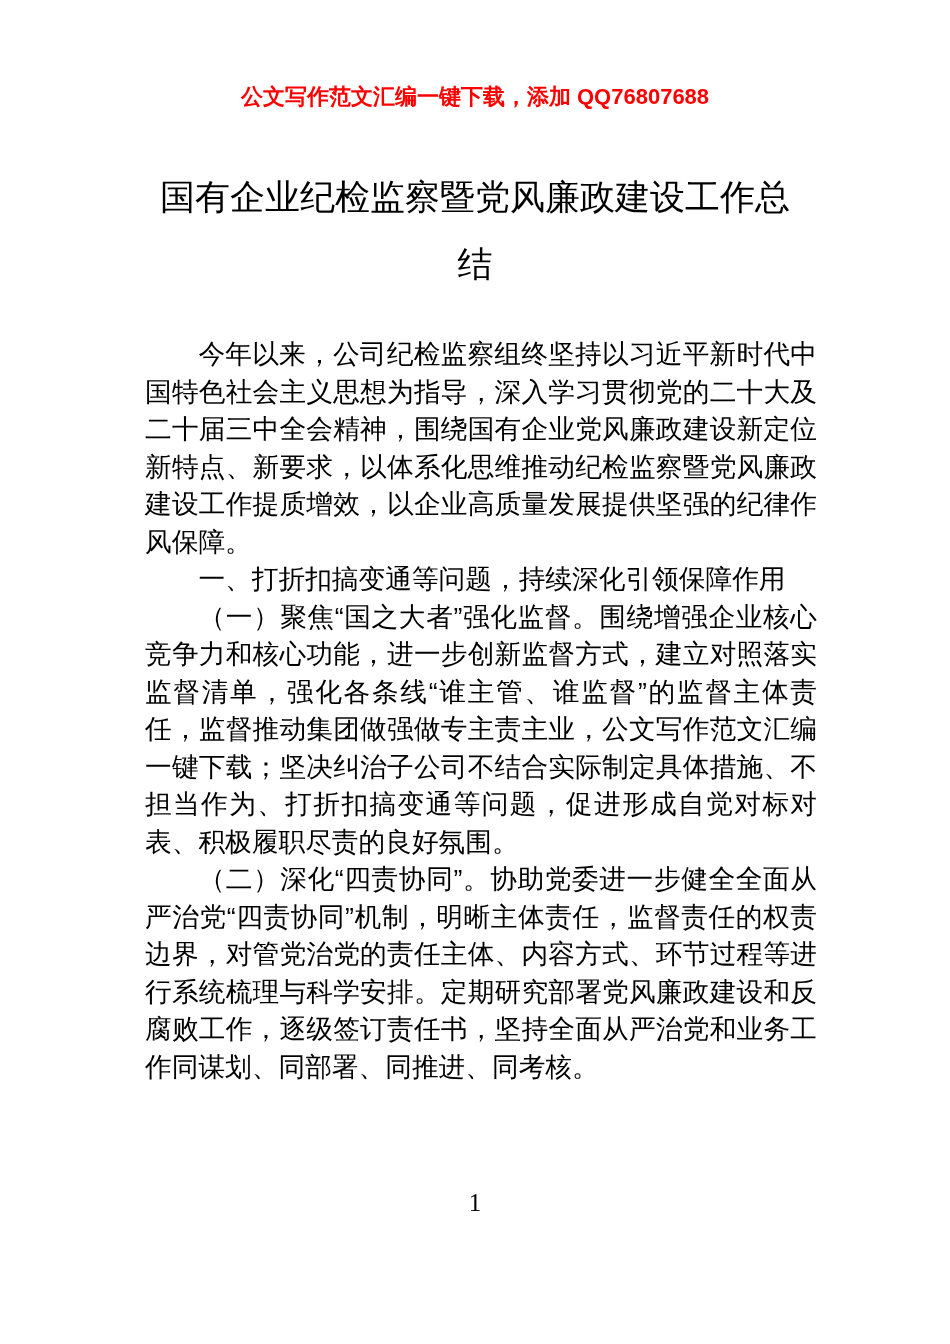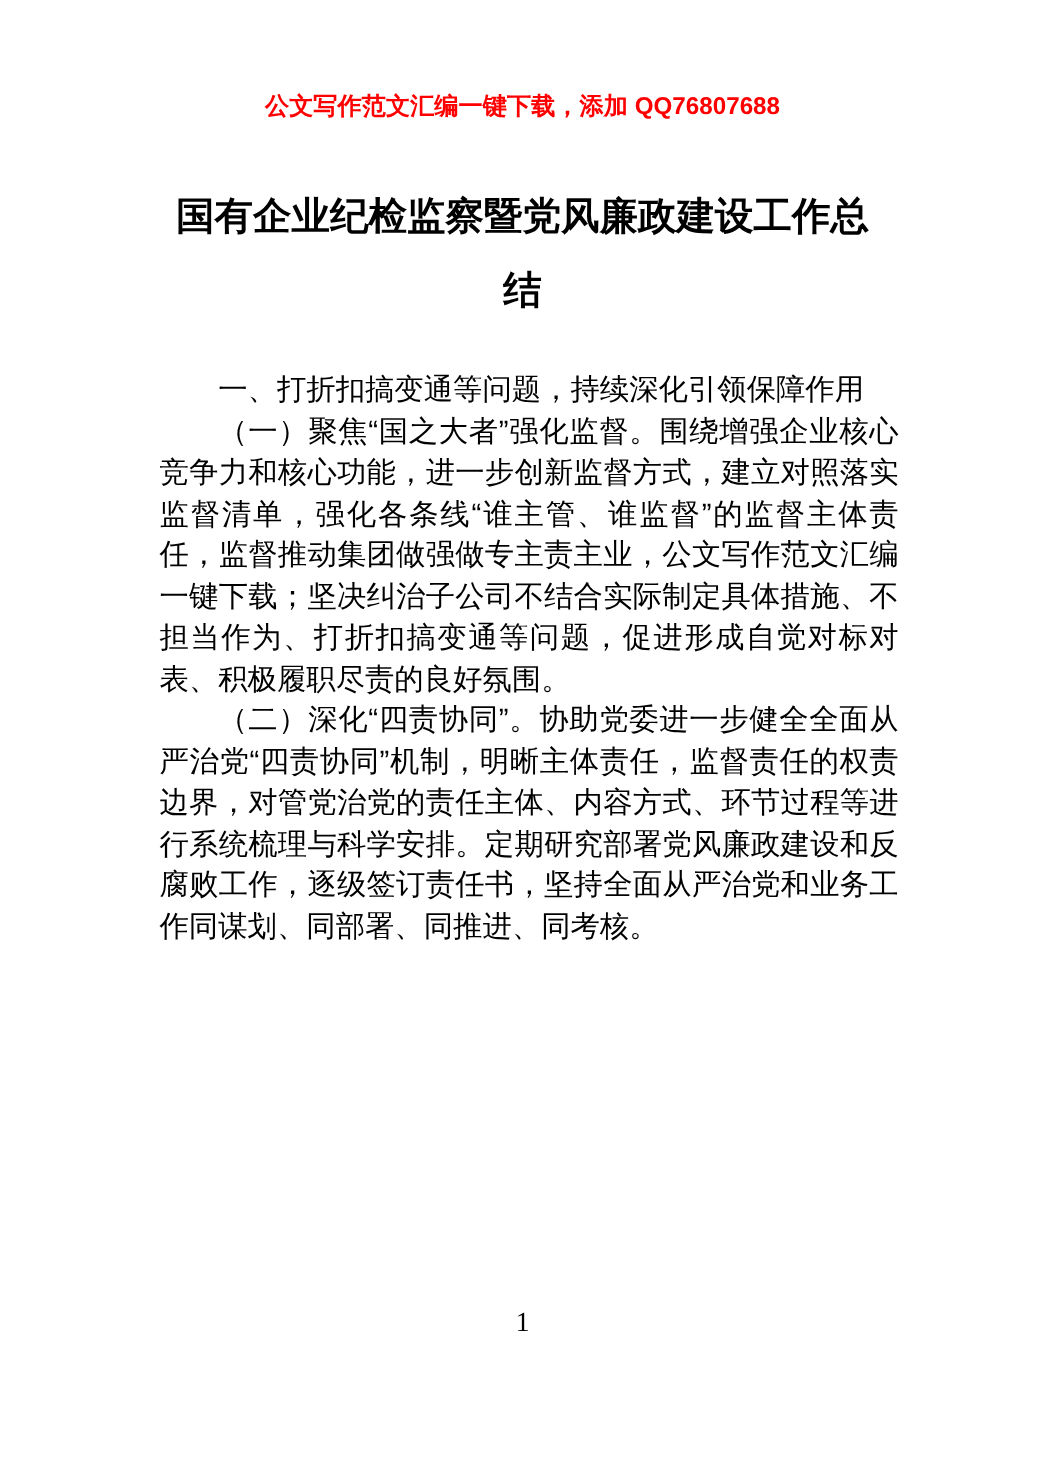--- a/index.html
+++ b/index.html
@@ -29,21 +29,21 @@
   }
   .doc-title {
     position: absolute;
     top: 163px;
     left: 155px;
     width: 640px;
     margin: 0;
     text-align: center;
     font-size: 35px;
     line-height: 67px;
-    font-weight: bold;
+    font-weight: normal;
     color: #000000;
   }
   .content {
     position: absolute;
     top: 336px;
     left: 145px;
     width: 672px;
     font-size: 26.7px;
     line-height: 37.5px;
     text-align: justify;
@@ -72,20 +72,21 @@
 </head>
 <body>
 
 <div class="page" style="background: rgb(255, 255, 255);">
 
   <div class="notice" style="color: rgb(254, 0, 0);">公文写作范文汇编一键下载，添加 QQ76807688</div>
 
   <h1 class="doc-title">国有企业纪检监察暨党风廉政建设工作总结</h1>
 
   <div class="content">
+      <p class="para body">今年以来，公司纪检监察组终坚持以习近平新时代中国特色社会主义思想为指导，深入学习贯彻党的二十大及二十届三中全会精神，围绕国有企业党风廉政建设新定位新特点、新要求，以体系化思维推动纪检监察暨党风廉政建设工作提质增效，以企业高质量发展提供坚强的纪律作风保障。</p>
       <p class="para heading">一、打折扣搞变通等问题，持续深化引领保障作用</p>
       <p class="para body">（一）聚焦“国之大者”强化监督。围绕增强企业核心竞争力和核心功能，进一步创新监督方式，建立对照落实监督清单，强化各条线“谁主管、谁监督”的监督主体责任，监督推动集团做强做专主责主业，公文写作范文汇编一键下载；坚决纠治子公司不结合实际制定具体措施、不担当作为、打折扣搞变通等问题，促进形成自觉对标对表、积极履职尽责的良好氛围。</p>
       <p class="para body">（二）深化“四责协同”。协助党委进一步健全全面从严治党“四责协同”机制，明晰主体责任，监督责任的权责边界，对管党治党的责任主体、内容方式、环节过程等进行系统梳理与科学安排。定期研究部署党风廉政建设和反腐败工作，逐级签订责任书，坚持全面从严治党和业务工作同谋划、同部署、同推进、同考核。</p>
     </div>
 
   <div class="page-number">1</div>
 
 </div>
 
 </body></html>

